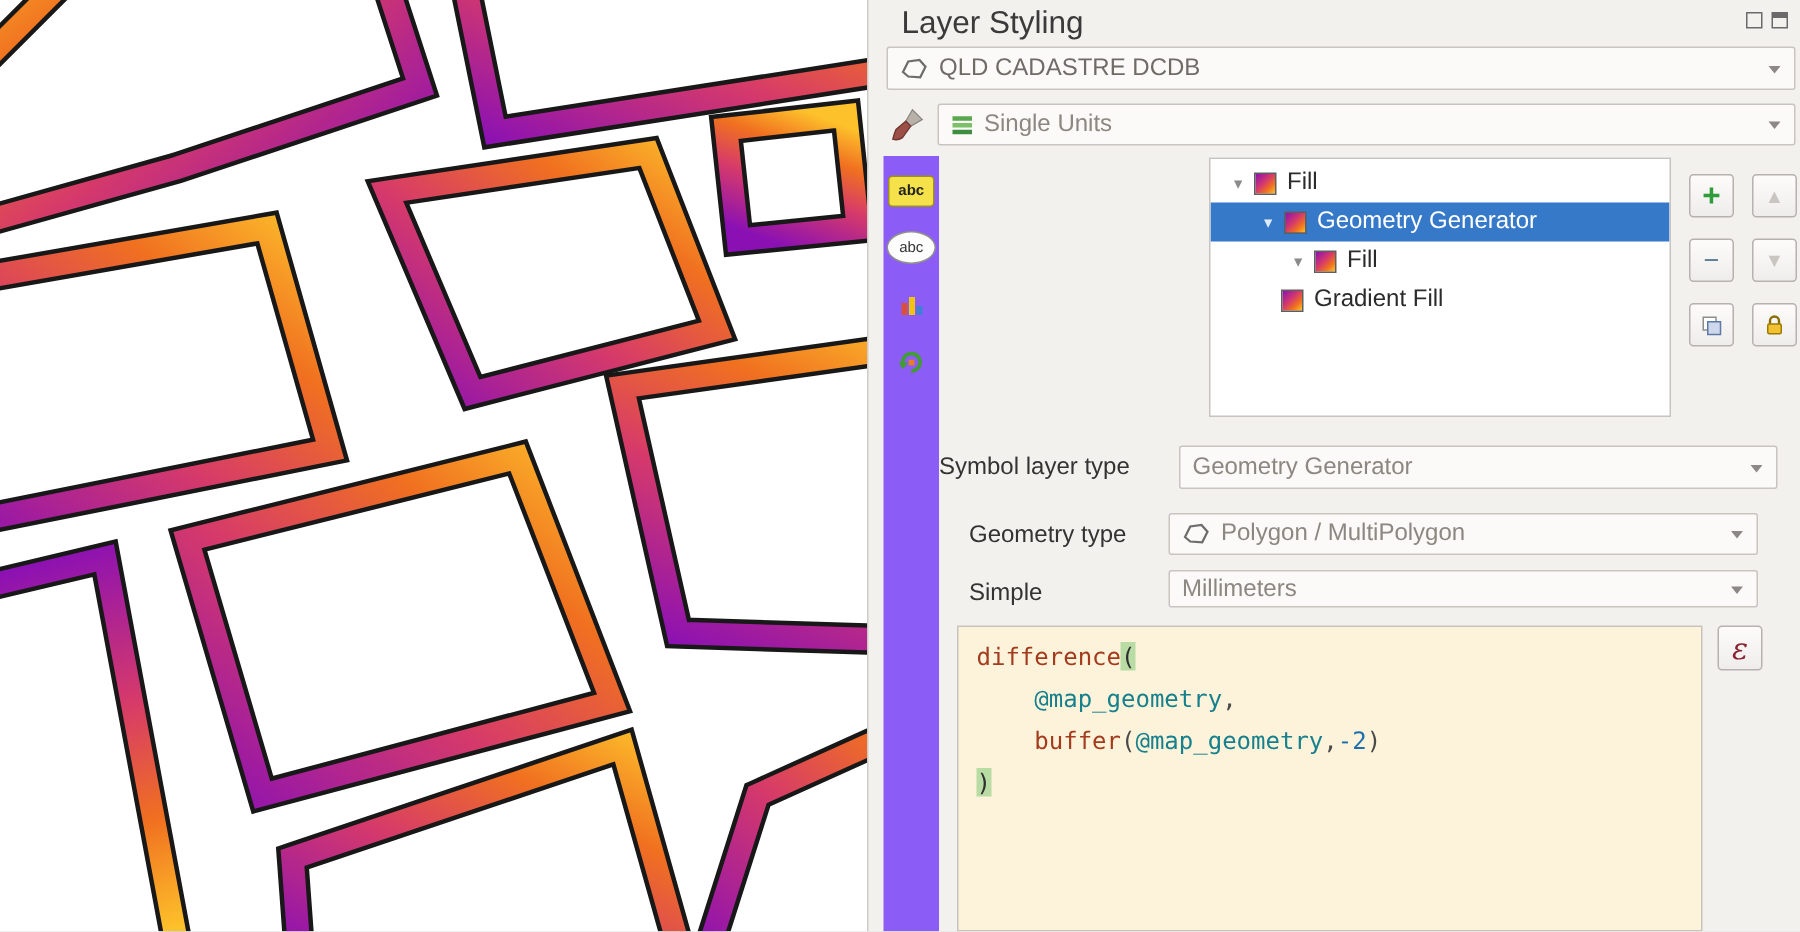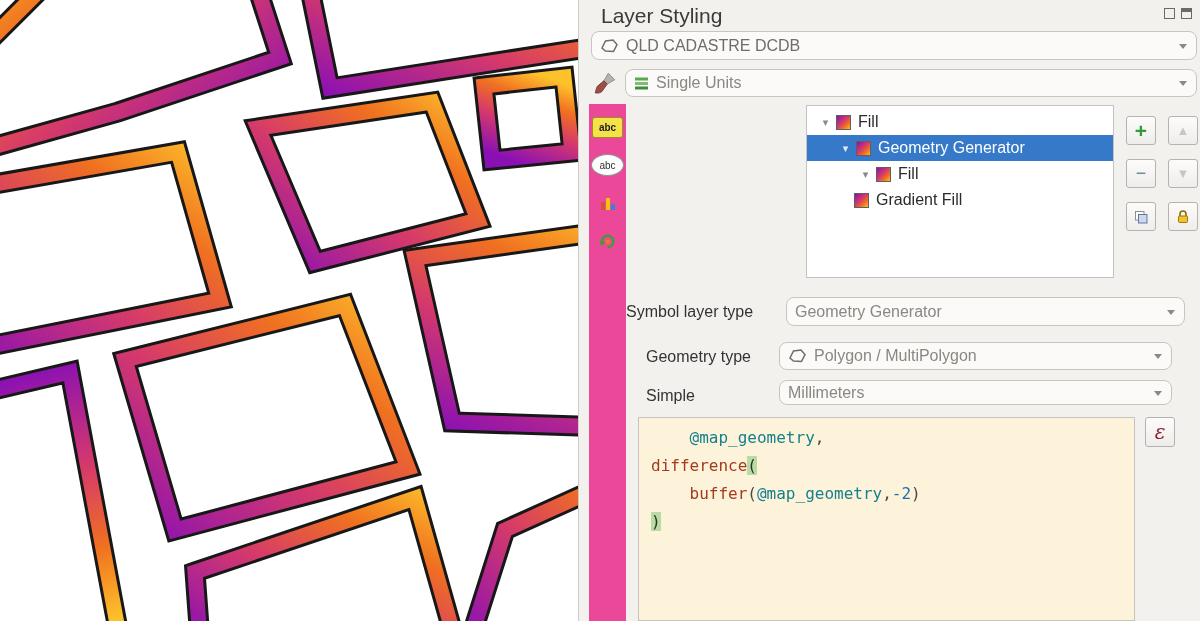--- a/index.html
+++ b/index.html
@@ -12,32 +12,32 @@
 
   
   .panel{position:absolute;left:578px;top:0;width:622px;height:621px;background:#f3f1ee;
          border-left:1px solid #cfccc8;box-sizing:border-box;}
   .panel-title{position:absolute;left:22px;top:4px;font-size:21px;color:#3a3a3a;}
   .dock-icons{position:absolute;right:8px;top:8px;display:flex;gap:6px;}
   .dock-icons span{width:11px;height:11px;border:1.5px solid #6a6a6a;box-sizing:border-box;display:inline-block;}
   .dock-icons span.inner{border-top-width:4px;}
 
   .combo{position:absolute;display:flex;align-items:center;background:#fbfaf8;
-         border:1px solid #c8c5c1;border-radius:8px;padding:0 26px 0 8px;
+         border:1px solid #c8c5c1;border-radius:2px;padding:0 26px 0 8px;
          font-size:16px;color:#8b8781;box-sizing:border-box;overflow:hidden;white-space:nowrap;}
   .combo .arrow{position:absolute;right:9px;top:50%;margin-top:-2px;width:0;height:0;
          border-left:4px solid transparent;border-right:4px solid transparent;border-top:5px solid #8b8885;}
   .combo .cicon{margin-right:7px;flex:0 0 auto;display:flex;}
 
   .layer-combo{left:12px;right:3px;top:31px;height:29px;color:#6f6c68;}
   .renderer-combo{left:46px;right:3px;top:69px;height:28px;}
   .brush-tab{position:absolute;left:9px;top:66px;width:34px;height:34px;display:flex;
              align-items:center;justify-content:center;}
 
-  .side-toolbar{position:absolute;left:10px;top:104px;width:37px;bottom:0;background:#ec4899;
+  .side-toolbar{position:absolute;left:10px;top:104px;width:37px;bottom:0;background:#8b5cf6;
                 display:flex;flex-direction:column;align-items:center;padding-top:10px;gap:12px;box-sizing:border-box;}
   .tool-btn{width:33px;height:26px;display:flex;align-items:center;justify-content:center;}
   .abc-yellow{width:29px;height:19px;background:#f5e14a;border:1px solid #9c8f1c;border-radius:3px;
               font-size:10px;font-weight:bold;color:#222;display:flex;align-items:center;justify-content:center;}
   .abc-white{width:31px;height:20px;background:#fdfdfd;border:1px solid #8f8f8f;border-radius:50%;
              font-size:10px;color:#333;display:flex;align-items:center;justify-content:center;}
 
   
   .tree{position:absolute;left:227px;top:105px;width:308px;height:173px;background:#fff;
         border:1px solid #c6c3c0;box-sizing:border-box;overflow:hidden;padding-top:3px;}
@@ -289,22 +289,22 @@
     </div>
 
     <div class="form-label lbl-units">Simple</div>
     <div class="combo combo-units">
       <span>Millimeters</span>
       <span class="arrow"></span>
     </div>
 
     <div class="expr">
       <div class="code">
+          <div class="code-line"><span class="tok-fn">difference</span><span class="tok-hl">(</span></div>
           <div class="code-line"><span class="tok-p">    </span><span class="tok-var">@map_geometry</span><span class="tok-p">,</span></div>
-          <div class="code-line"><span class="tok-fn">difference</span><span class="tok-hl">(</span></div>
           <div class="code-line"><span class="tok-p">    </span><span class="tok-fn">buffer</span><span class="tok-p">(</span><span class="tok-var">@map_geometry</span><span class="tok-p">,</span><span class="tok-num">-2</span><span class="tok-p">)</span></div>
           <div class="code-line"><span class="tok-hl">)</span></div>
         </div>
     </div>
     <div class="btn btn-eps">ε</div>
 
   </div>
 </div>
 
 </body></html>

